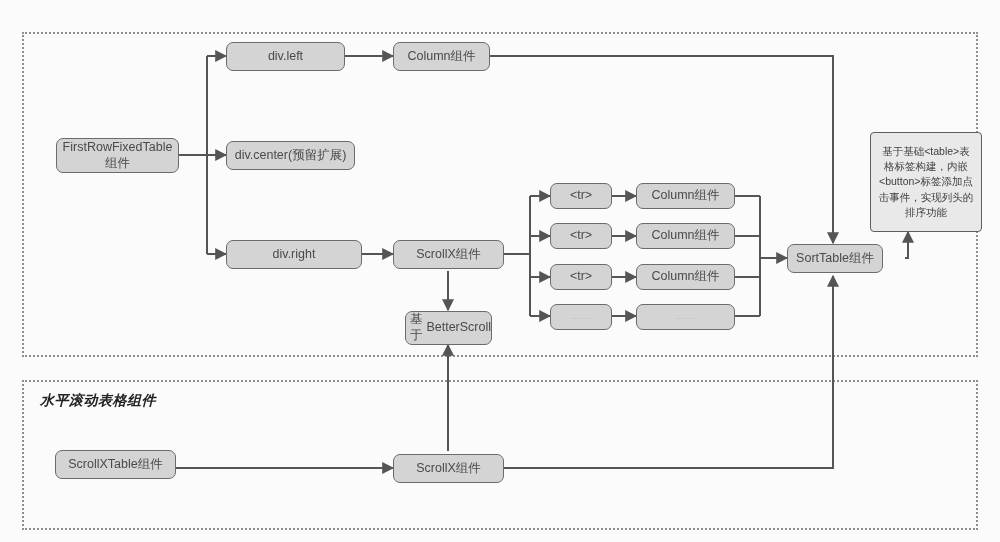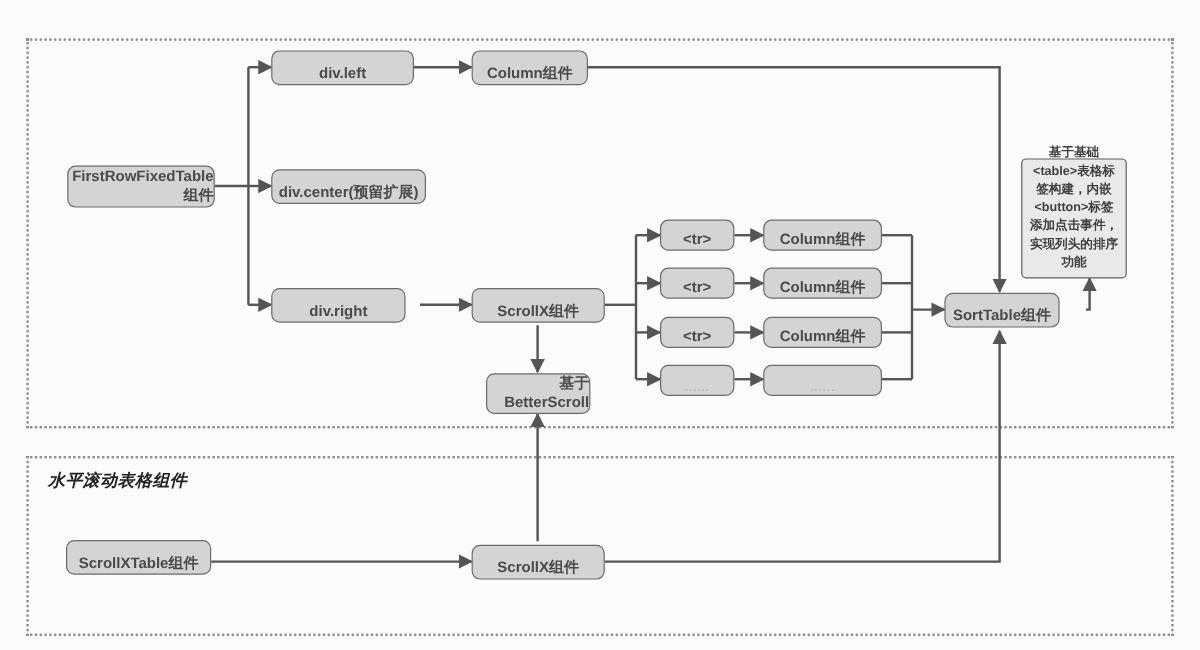--- a/index.html
+++ b/index.html
@@ -36,28 +36,27 @@
     letter-spacing: 0.5px;
     white-space: nowrap;
   }
   .node {
     position: absolute;
     box-sizing: border-box;
     background: #d4d4d4;
     border: 1.6px solid #6b6b6b;
     border-radius: 7px;
     display: flex;
-    align-items: flex-end;
+    align-items: center;
     justify-content: center;
     text-align: center;
     color: #4a4a4a;
     font-size: 12.5px;
     line-height: 1.25;
     box-shadow: 0 0 0 0 rgba(0,0,0,0);
-    font-weight: bold;
   }
   .node.note {
     background: #e9e9e9;
     border: 1.6px solid #5e5e5e;
     font-size: 10.5px;
     line-height: 1.45;
     color: #3f3f3f;
     padding: 4px 6px;
     text-align: center;
     border-radius: 4px;
@@ -139,33 +138,33 @@
   </div>
 
   <div class="node" style="left:226px; top:42px; width:119px; height:29px;">
     <span>div.left</span>
   </div>
 
   <div class="node" style="left:226px; top:141px; width:129px; height:29px;">
     <span>div.center(预留扩展)</span>
   </div>
 
-  <div class="node" style="left:226px; top:240px; width:112px; height:29px;">
+  <div class="node" style="left:226px; top:240px; width:136px; height:29px;">
     <span>div.right</span>
   </div>
 
   <div class="node" style="left:393px; top:42px; width:97px; height:29px;">
     <span>Column组件</span>
   </div>
 
   <div class="node" style="left:393px; top:240px; width:111px; height:29px;">
     <span>ScrollX组件</span>
   </div>
 
-  <div class="node" style="left:405px; top:311px; width:87px; height:34px; flex-direction:column;">
+  <div class="node" style="left:405px; top:311px; width:87px; height:34px; flex-direction:row;">
     <span>基于</span>
     <span>BetterScroll</span>
   </div>
 
   <div class="node" style="left:550px; top:183px; width:62px; height:26px;">
     <span>&lt;tr&gt;</span>
   </div>
   <div class="node" style="left:550px; top:223px; width:62px; height:26px;">
     <span>&lt;tr&gt;</span>
   </div>
@@ -186,21 +185,21 @@
     <span>Column组件</span>
   </div>
   <div class="node dots" style="left:636px; top:304px; width:99px; height:26px;">
     <span>......</span>
   </div>
 
   <div class="node" style="left:787px; top:244px; width:96px; height:29px;">
     <span>SortTable组件</span>
   </div>
 
-  <div class="node note" style="left:851px; top:132px; width:88px; height:100px;">
+  <div class="node note" style="left:870px; top:132px; width:112px; height:100px;">
     <span>基于基础&lt;table&gt;表格标签构建，内嵌&lt;button&gt;标签添加点击事件，实现列头的排序功能</span>
   </div>
 
   <div class="node" style="left:55px; top:450px; width:121px; height:29px;">
     <span>ScrollXTable组件</span>
   </div>
 
   <div class="node" style="left:393px; top:454px; width:111px; height:29px;">
     <span>ScrollX组件</span>
   </div>

